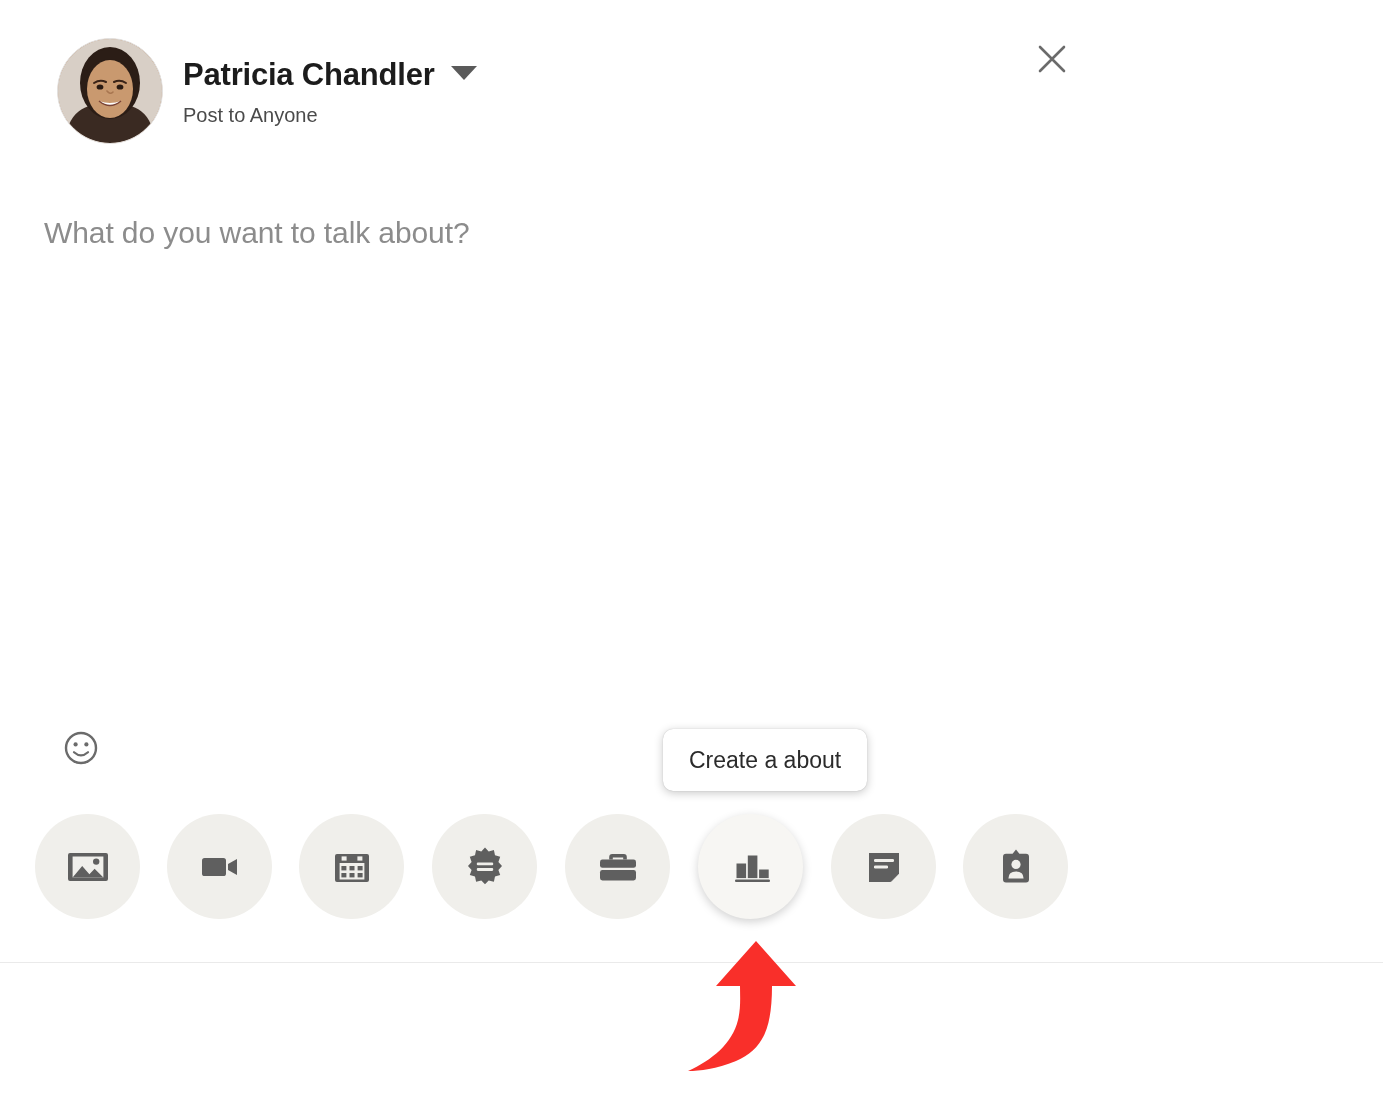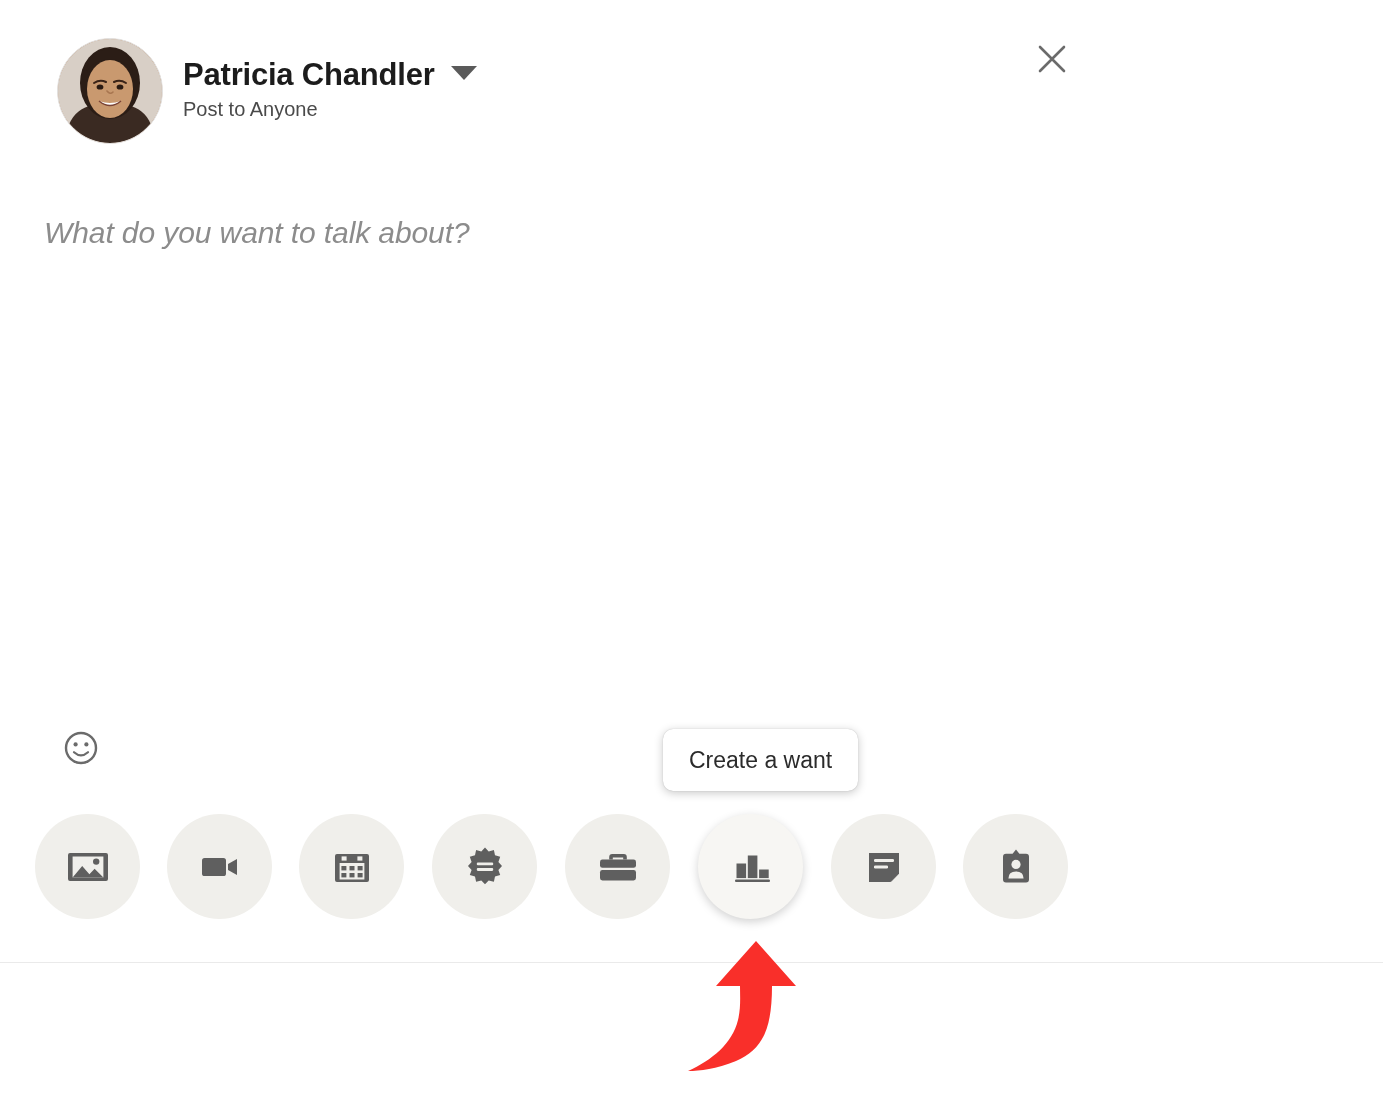--- a/index.html
+++ b/index.html
@@ -58,20 +58,21 @@
     margin-bottom: 4px;
     width: 0; height: 0;
     border-left: 13px solid transparent;
     border-right: 13px solid transparent;
     border-top: 14px solid #5a5a5a;
   }
   .identity-sub {
     font-size: 20px;
     color: #4a4a4a;
     line-height: 28px;
+    margin-top: 6px;
     font-weight: 400;
   }
 
   .close-button {
     position: absolute;
     right: 32px;
     top: 30px;
     width: 58px;
     height: 58px;
     display: flex;
@@ -90,21 +91,20 @@
     height: 500px;
   }
   .editor-placeholder {
     position: absolute;
     left: 44px;
     top: 20px;
     font-size: 30px;
     color: #8c8c8c;
     font-weight: 400;
     letter-spacing: -0.1px;
-    font-style: italic;
   }
 
   
   .emoji-button {
     position: absolute;
     left: 60px;
     top: 727px;
     width: 42px;
     height: 42px;
     cursor: pointer;
@@ -235,21 +235,21 @@
 <div class="emoji-button">
   <svg viewBox="0 0 42 42" xmlns="http://www.w3.org/2000/svg">
     <circle cx="21" cy="21" r="15" fill="none" stroke="#6b6b6b" stroke-width="2.4"></circle>
     <circle cx="15.6" cy="17.4" r="2.1" fill="#6b6b6b"></circle>
     <circle cx="26.4" cy="17.4" r="2.1" fill="#6b6b6b"></circle>
     <path d="M14 25.2 q7 6.2 14 0" fill="none" stroke="#6b6b6b" stroke-width="2.2" stroke-linecap="round"></path>
   </svg>
 </div>
 
 <div class="tooltip">
-  <span>Create a want</span>
+  <span>Create a about</span>
 </div>
 
 <div class="media-toolbar">
 
   <div class="media-btn" style="left:35px">
     <svg width="46" height="46" viewBox="0 0 46 46" xmlns="http://www.w3.org/2000/svg">
       <path class="glyph" d="M5 9 h36 a2 2 0 0 1 2 2 v24 a2 2 0 0 1 -2 2 h-36 a2 2 0 0 1 -2 -2 v-24 a2 2 0 0 1 2 -2 z m2.6 3.4 v21.2 h30.8 v-21.2 z"></path>
       <path class="glyph" d="M7.6 33.6 l9.6 -11.6 l7.2 8.2 l5.2 -5.4 l8.8 8.8 z"></path>
       <circle class="glyph" cx="31.2" cy="17.6" r="3.2"></circle>
     </svg>

